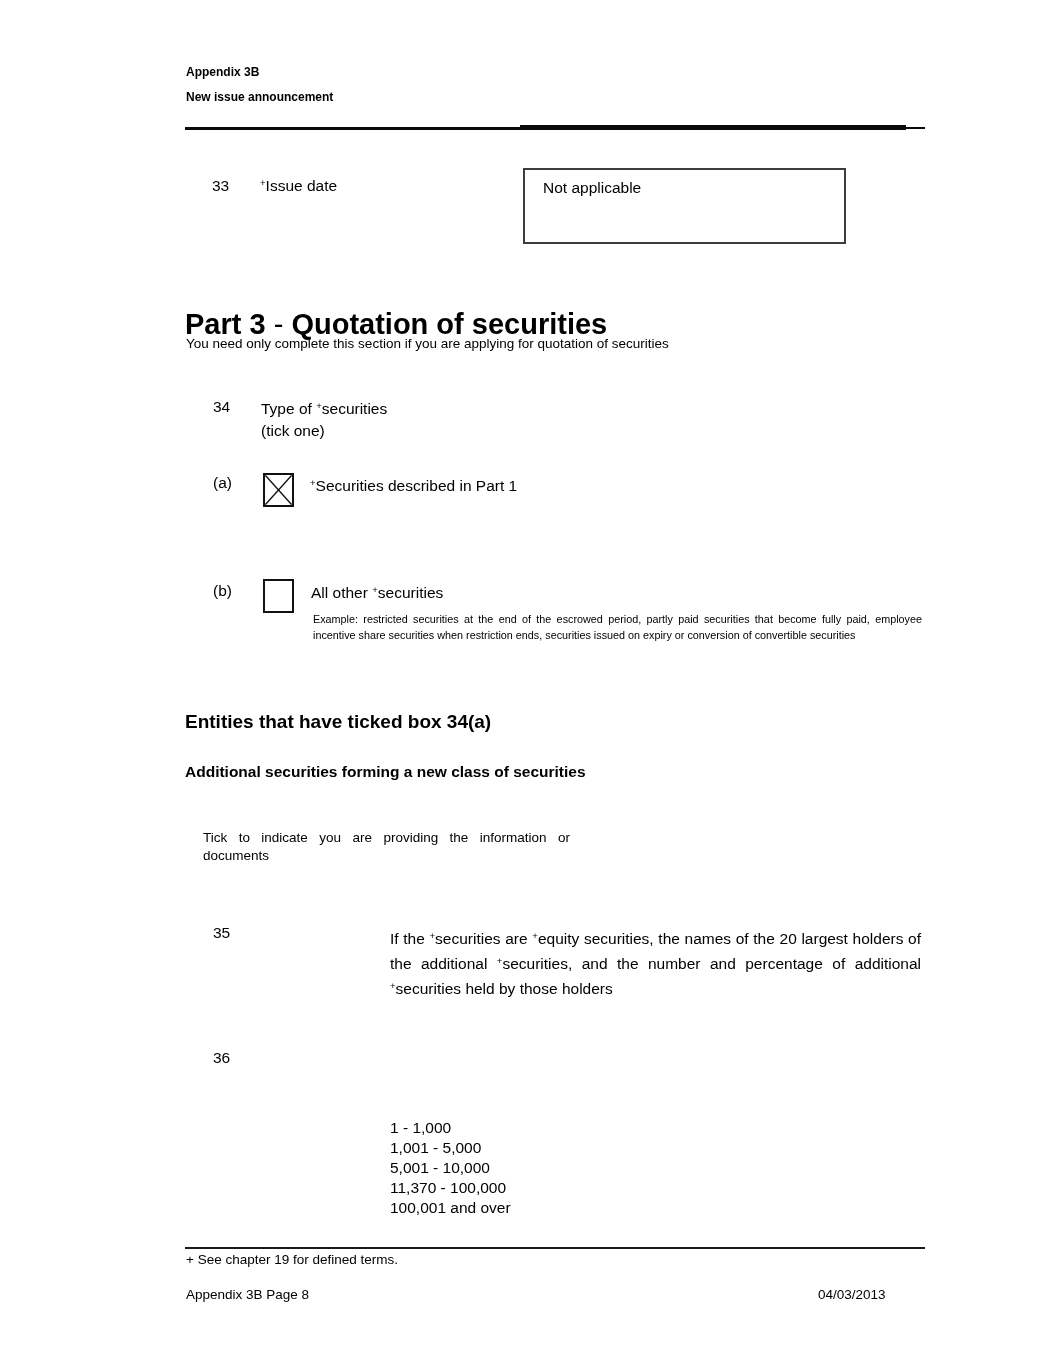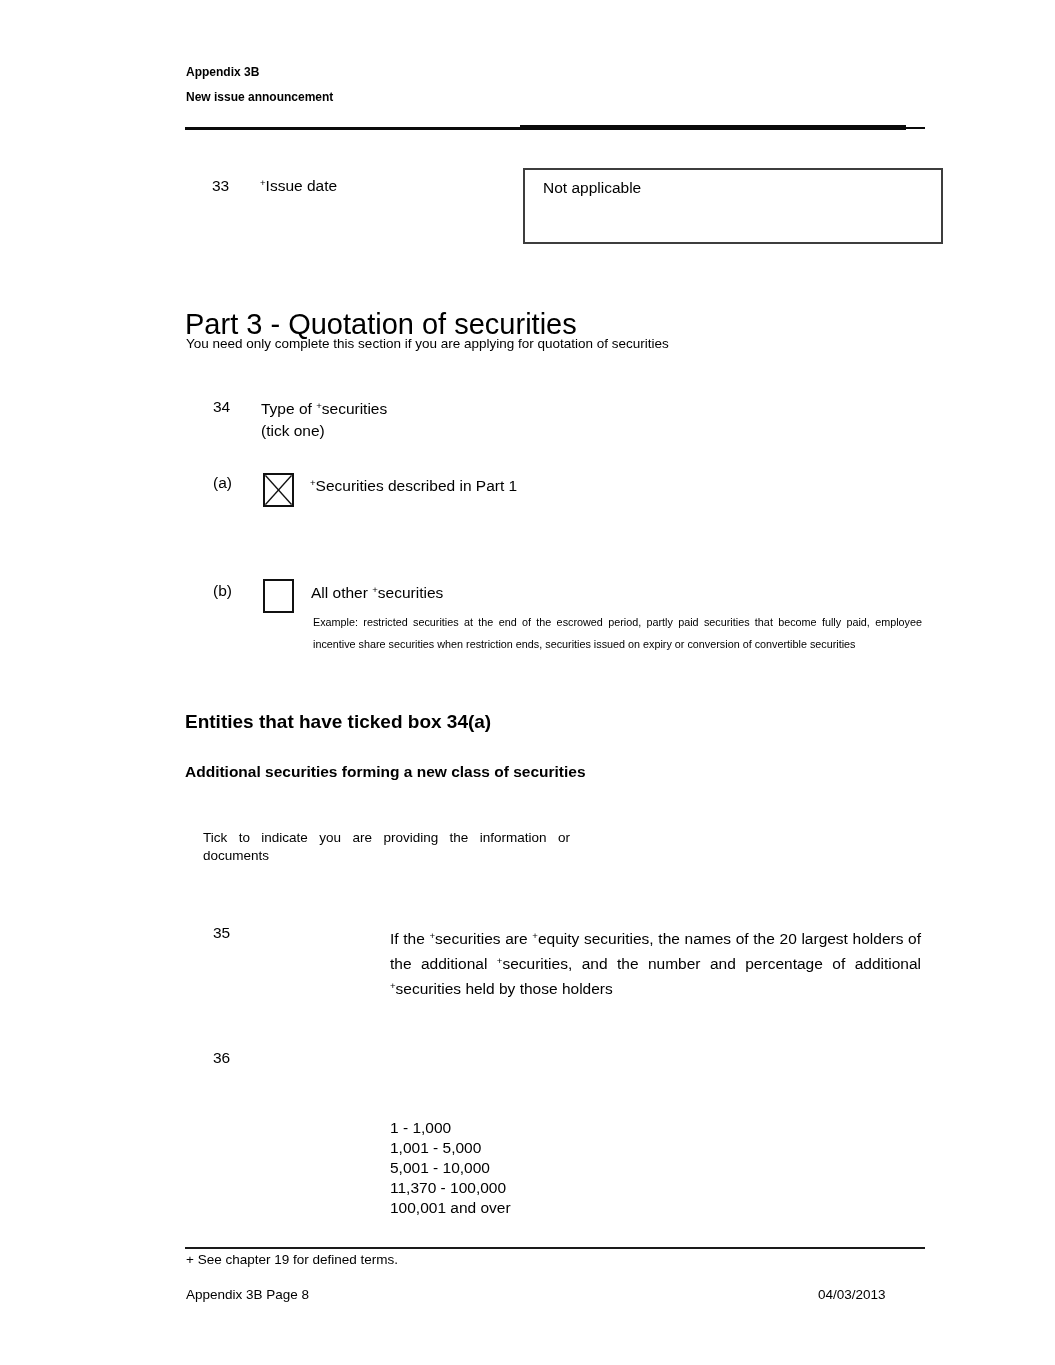--- a/index.html
+++ b/index.html
@@ -24,28 +24,28 @@
 
   .body-text { font-size: 15.5px; }
   .small-text { font-size: 13.5px; }
 
   .item-number { font-size: 15.5px; }
 
   
   .i33-num   { left: 212px; top: 177px; }
   .i33-label { left: 260px; top: 177px; }
   .answer-box {
-    left: 523px; top: 168px; width: 420px; height: 76px;
+    left: 523px; top: 168px; width: 323px; height: 76px;
     border: 2px solid #3d3d3d; box-sizing: border-box;
     padding: 9px 14px 0 18px; font-size: 15.5px;
   }
 
   
   .part3-title { left: 185px; top: 308px; font-size: 29px; line-height: 32px; }
-  .part3-title .b { font-weight: normal; margin-top: 33px; }
+  .part3-title .b { font-weight: bold; margin-top: 33px; }
   .part3-title .sep { font-weight: normal; white-space: pre; }
   .part3-subtitle { left: 186px; top: 336px; }
 
   
   .i34-num   { left: 213px; top: 398px; }
   .i34-label { left: 261px; top: 398px; line-height: 22px; }
 
   .opt-key { font-size: 15.5px; }
   .opt-a-key { left: 213px; top: 474px; }
   .opt-b-key { left: 213px; top: 582px; }
@@ -57,21 +57,21 @@
   }
   .cb-a { left: 263px; top: 473px; }
   .cb-b { left: 263px; top: 579px; }
   .checkbox svg { display: block; width: 100%; height: 100%; }
 
   .opt-a-label { left: 310px; top: 477px; }
   .opt-b-label { left: 311px; top: 584px; }
 
   .example-note {
     left: 313px; top: 611px; width: 609px;
-    font-size: 10.8px; line-height: 22px; text-align: justify;
+    font-size: 10.8px; line-height: 16px; text-align: justify;
   }
 
   
   .section-heading    { left: 185px; top: 711px; font-size: 19px; font-weight: bold; }
   .subsection-heading { left: 185px; top: 763px; font-size: 15.5px; font-weight: bold; }
 
   .tick-note {
     left: 203px; top: 829px; width: 367px;
     font-size: 13.5px; line-height: 17.5px; text-align: justify;
   }

